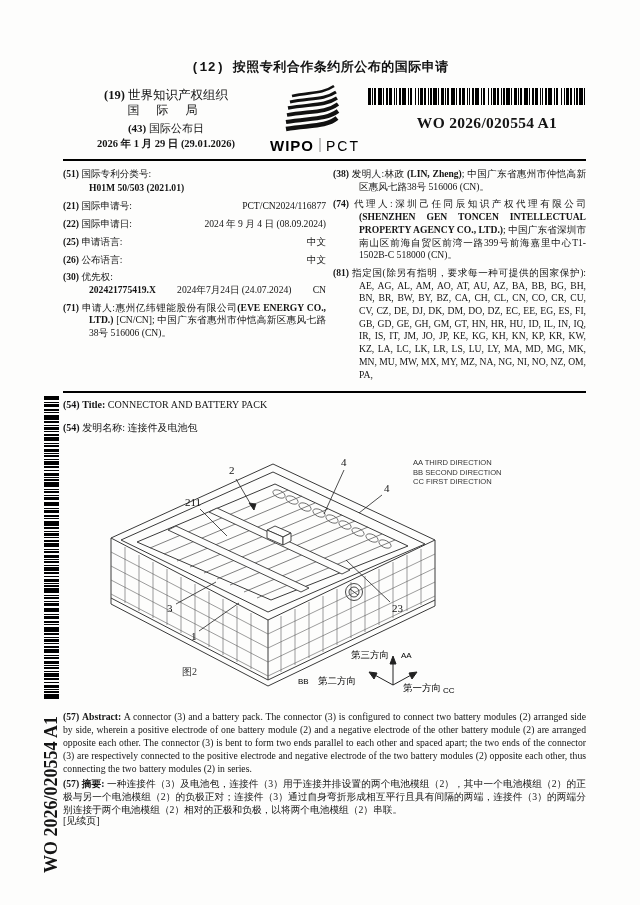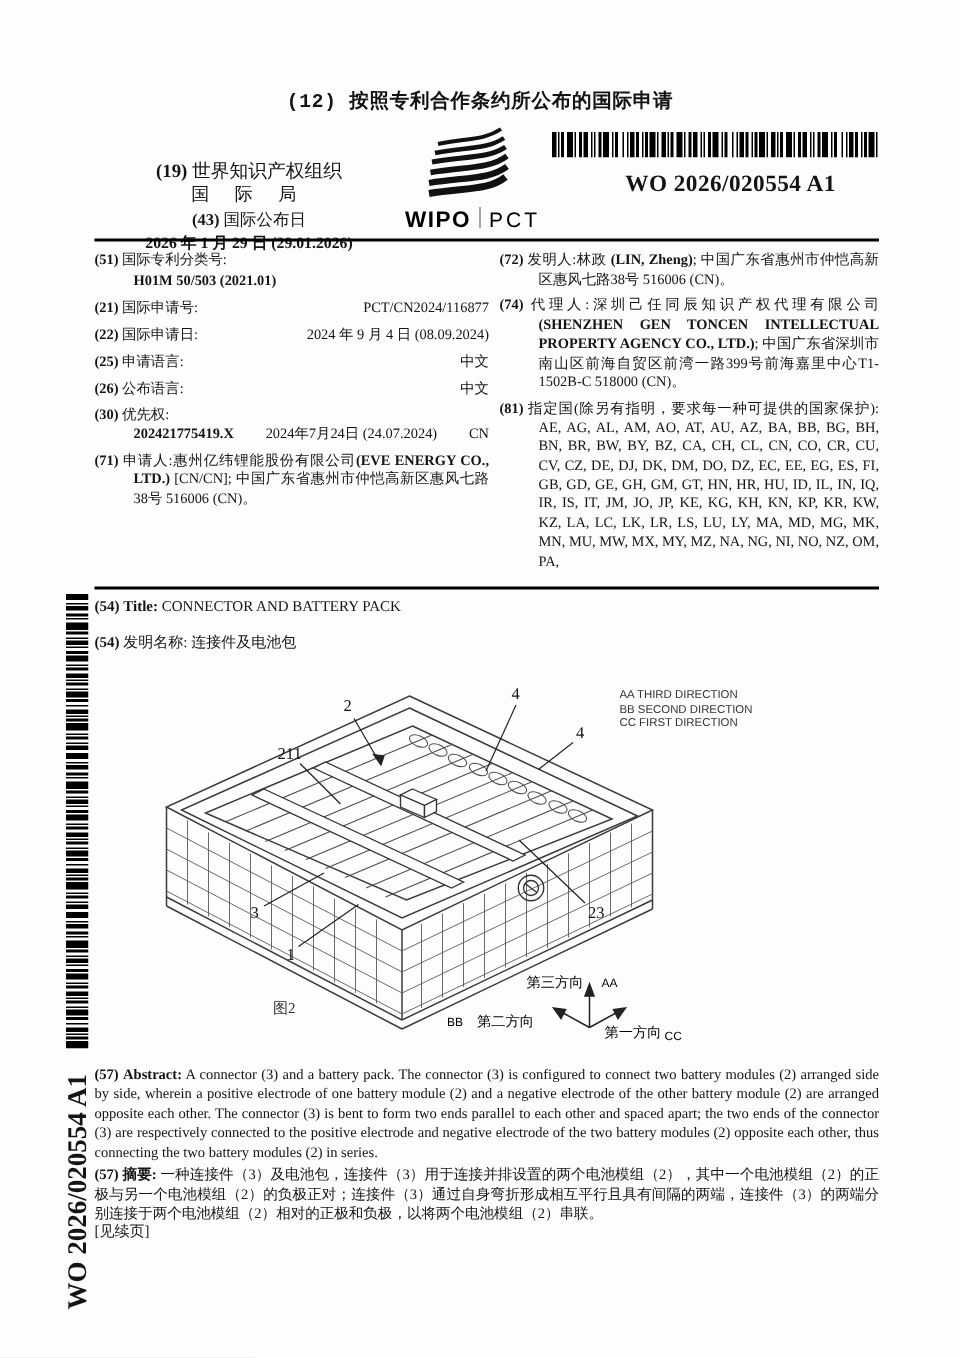--- a/index.html
+++ b/index.html
@@ -2,21 +2,21 @@
 <html><head>
 <meta charset="utf-8">
 <style>
   html,body{margin:0;padding:0;background:#e8e8e8;}
   .page{position:relative;width:640px;height:905px;background:#fdfdfc;margin:0 auto;
         font-family:"Liberation Serif",serif;color:#141414;overflow:hidden;}
   .abs{position:absolute;}
   .ctr{text-align:center;}
   b,.b{font-weight:bold;}
   .doc-type{top:58px;left:0;width:640px;font-size:13px;font-weight:bold;letter-spacing:.5px;font-family:Liberation Mono, monospace;}
-  .org-block{top:88px;left:76px;width:180px;font-size:12.5px;line-height:15px;margin-top:19px;}
+  .org-block{top:88px;left:76px;width:180px;font-size:12.5px;line-height:15px;}
   .org-bureau{letter-spacing:7px;font-size:12px;}
   .pubdate-label{font-size:11px;margin-top:3px;}
   .pubdate-val{font-size:10.5px;font-weight:bold;}
   .logo{top:84px;left:262px;width:104px;height:78px;}
   .barcode-top{top:88px;left:368px;width:218px;height:17px;}
   .pubno-block{top:112px;left:388px;width:198px;}
   .pubno-label{font-size:10.5px;}
   .pubno-val{font-size:15.5px;font-weight:bold;margin-top:2px;letter-spacing:.3px;}
   .rule{left:63px;width:523px;height:2px;background:#000;}
   .col{font-size:9.6px;line-height:12.7px;}
@@ -125,21 +125,21 @@
     </div>
 
     <div class="item">
       <b>(71)</b>
       <span>申请人:惠州亿纬锂能股份有限公司</span><b>(EVE ENERGY CO., LTD.)</b><span> [CN/CN]; 中国广东省惠州市仲恺高新区惠风七路38号 516006 (CN)。</span>
     </div>
   </div>
 
   <div class="abs col col-right">
     <div class="item">
-      <b>(72)</b>
+      <b>(38)</b>
       <span>发明人:林政 </span><b>(LIN, Zheng)</b><span>; 中国广东省惠州市仲恺高新区惠风七路38号 516006 (CN)。</span>
     </div>
     <div class="item">
       <b>(74)</b>
       <span>代理人:深圳己任同辰知识产权代理有限公司</span><b>(SHENZHEN GEN TONCEN INTELLECTUAL PROPERTY AGENCY CO., LTD.)</b><span>; 中国广东省深圳市南山区前海自贸区前湾一路399号前海嘉里中心T1-1502B-C 518000 (CN)。</span>
     </div>
     <div class="item">
       <b>(81)</b>
       <span>指定国(除另有指明，要求每一种可提供的国家保护): </span><i style="font-style:normal">AE, AG, AL, AM, AO, AT, AU, AZ, BA, BB, BG, BH, BN, BR, BW, BY, BZ, CA, CH, CL, CN, CO, CR, CU, CV, CZ, DE, DJ, DK, DM, DO, DZ, EC, EE, EG, ES, FI, GB, GD, GE, GH, GM, GT, HN, HR, HU, ID, IL, IN, IQ, IR, IS, IT, JM, JO, JP, KE, KG, KH, KN, KP, KR, KW, KZ, LA, LC, LK, LR, LS, LU, LY, MA, MD, MG, MK, MN, MU, MW, MX, MY, MZ, NA, NG, NI, NO, NZ, OM, PA,</i>
     </div>

